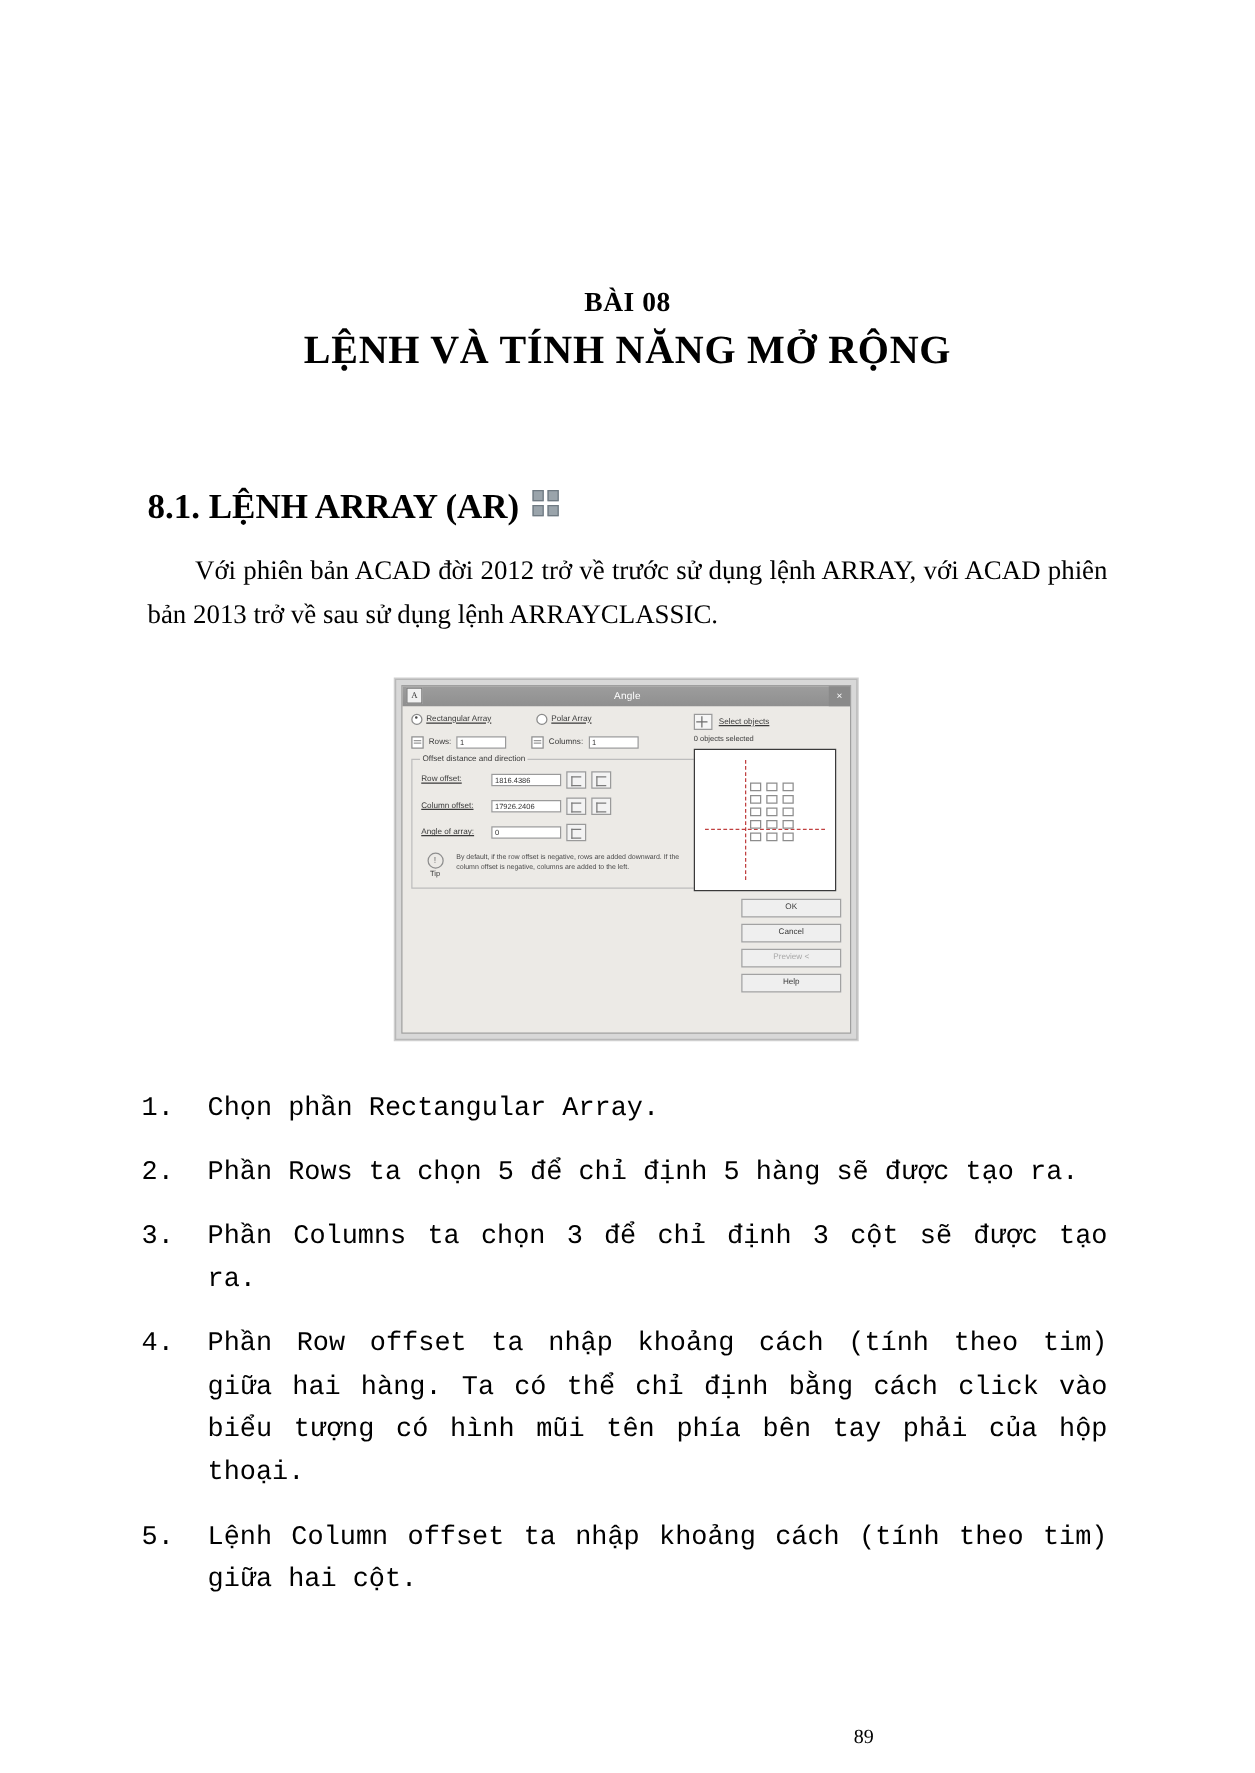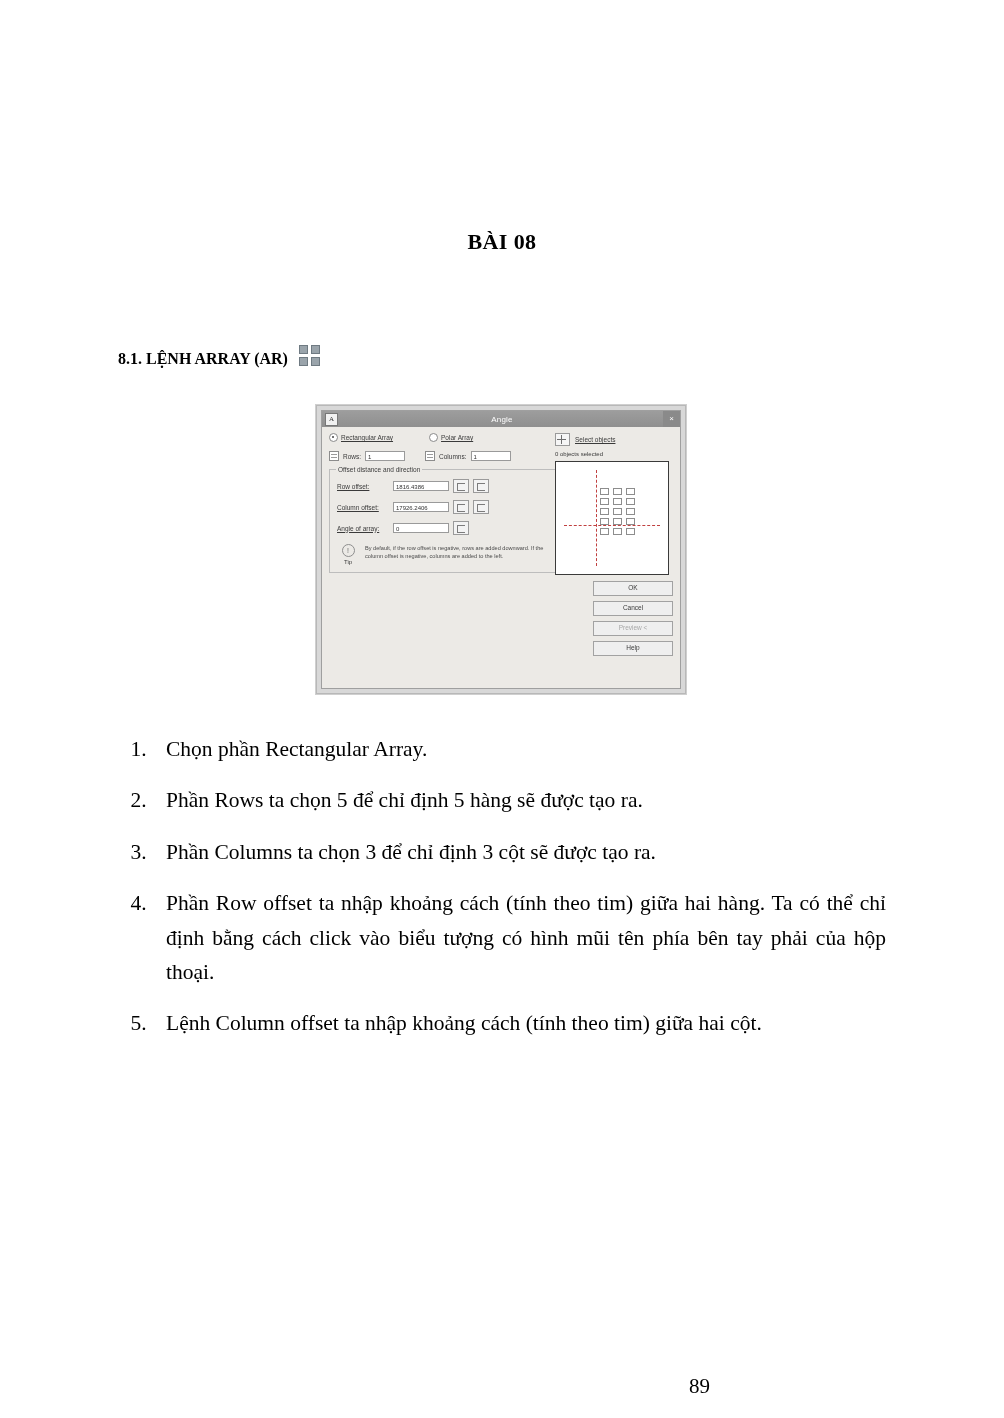--- a/index.html
+++ b/index.html
@@ -39,21 +39,21 @@
   .lesson-title {
     text-align: center;
     font-weight: bold;
     font-size: 32px;
     letter-spacing: 0.6px;
     margin: 0;
   }
   .section-head {
     margin-top: 92px;
     font-weight: bold;
-    font-size: 16px;
+    font-size: 28px;
     display: flex;
     align-items: center;
     gap: 11px;
   }
   .array-icon {
     display: inline-block;
     width: 24px;
     height: 24px;
     position: relative;
     top: -2px;
@@ -355,46 +355,49 @@
   ol.steps {
     margin: 38px 0 0 0;
     padding: 0 0 0 34px;
     font-size: 21.5px;
     line-height: 1.6;
   }
   ol.steps li {
     margin-bottom: 17px;
     padding-left: 14px;
     text-align: justify;
+    font-family: Liberation Mono, monospace;
   }
   .page-number {
     position: absolute;
-    right: 118px;
+    right: 129px;
     bottom: 48px;
-    font-size: 21px;
+    font-size: 16px;
   }
 </style>
 </head>
 <body>
 
 <div class="page">
   <div class="content">
 
     <div class="lesson-number">BÀI 08</div>
+    <div class="lesson-title">LỆNH VÀ TÍNH NĂNG MỞ RỘNG</div>
 
     <div class="section-head">
       <span>8.1. LỆNH ARRAY (AR)</span>
       <span class="array-icon">
         <i></i>
           <i></i>
           <i></i>
           <i></i>
       </span>
     </div>
 
+    <p class="body">Với phiên bản ACAD đời 2012 trở về trước sử dụng lệnh ARRAY, với ACAD phiên bản 2013 trở về sau sử dụng lệnh ARRAYCLASSIC.</p>
 
     <div class="figure">
       <div class="dialog-outer">
         <div class="dialog">
 
           <div class="title-bar">
             <span class="title-icon">A</span>
             <span class="title-text">Angle</span>
             <span class="title-close">×</span>
           </div>

